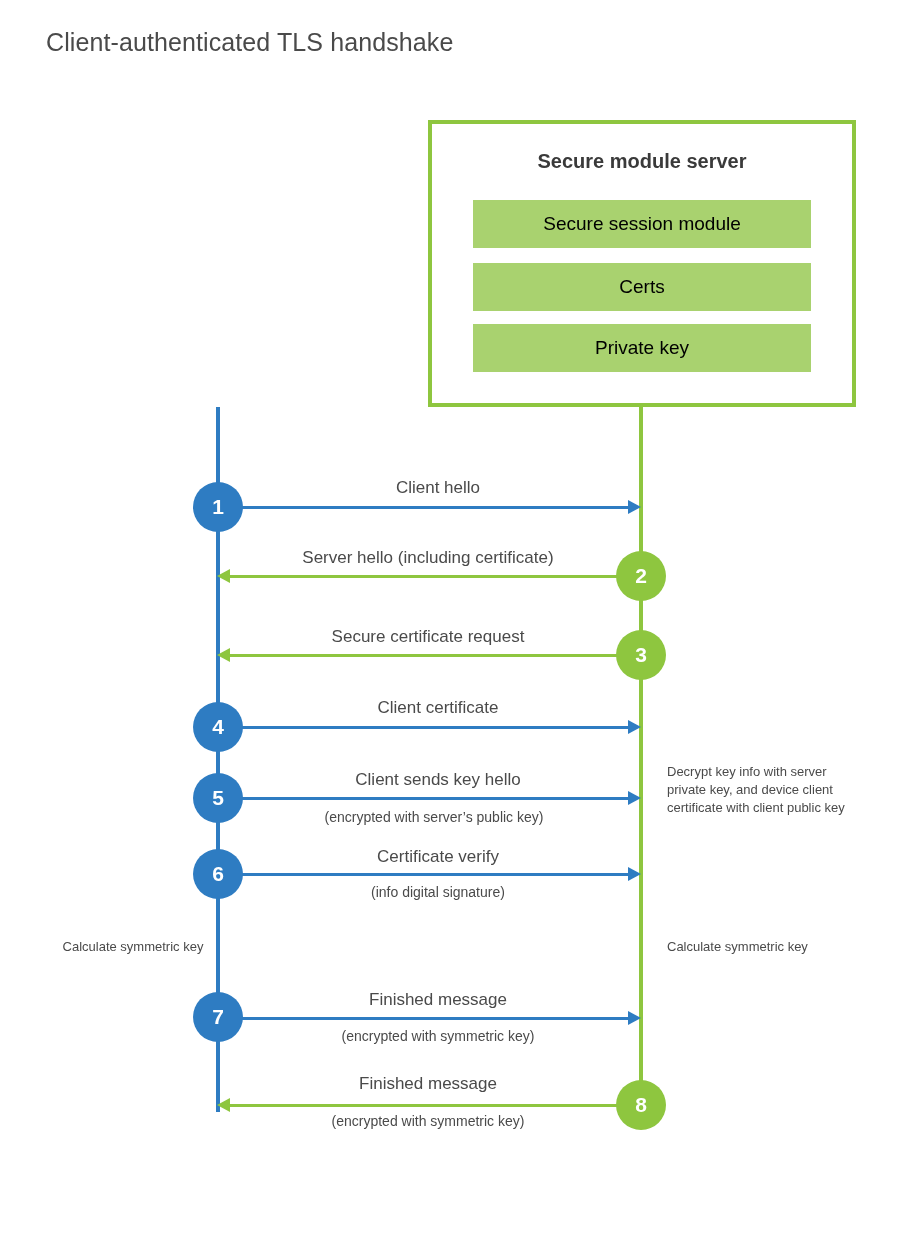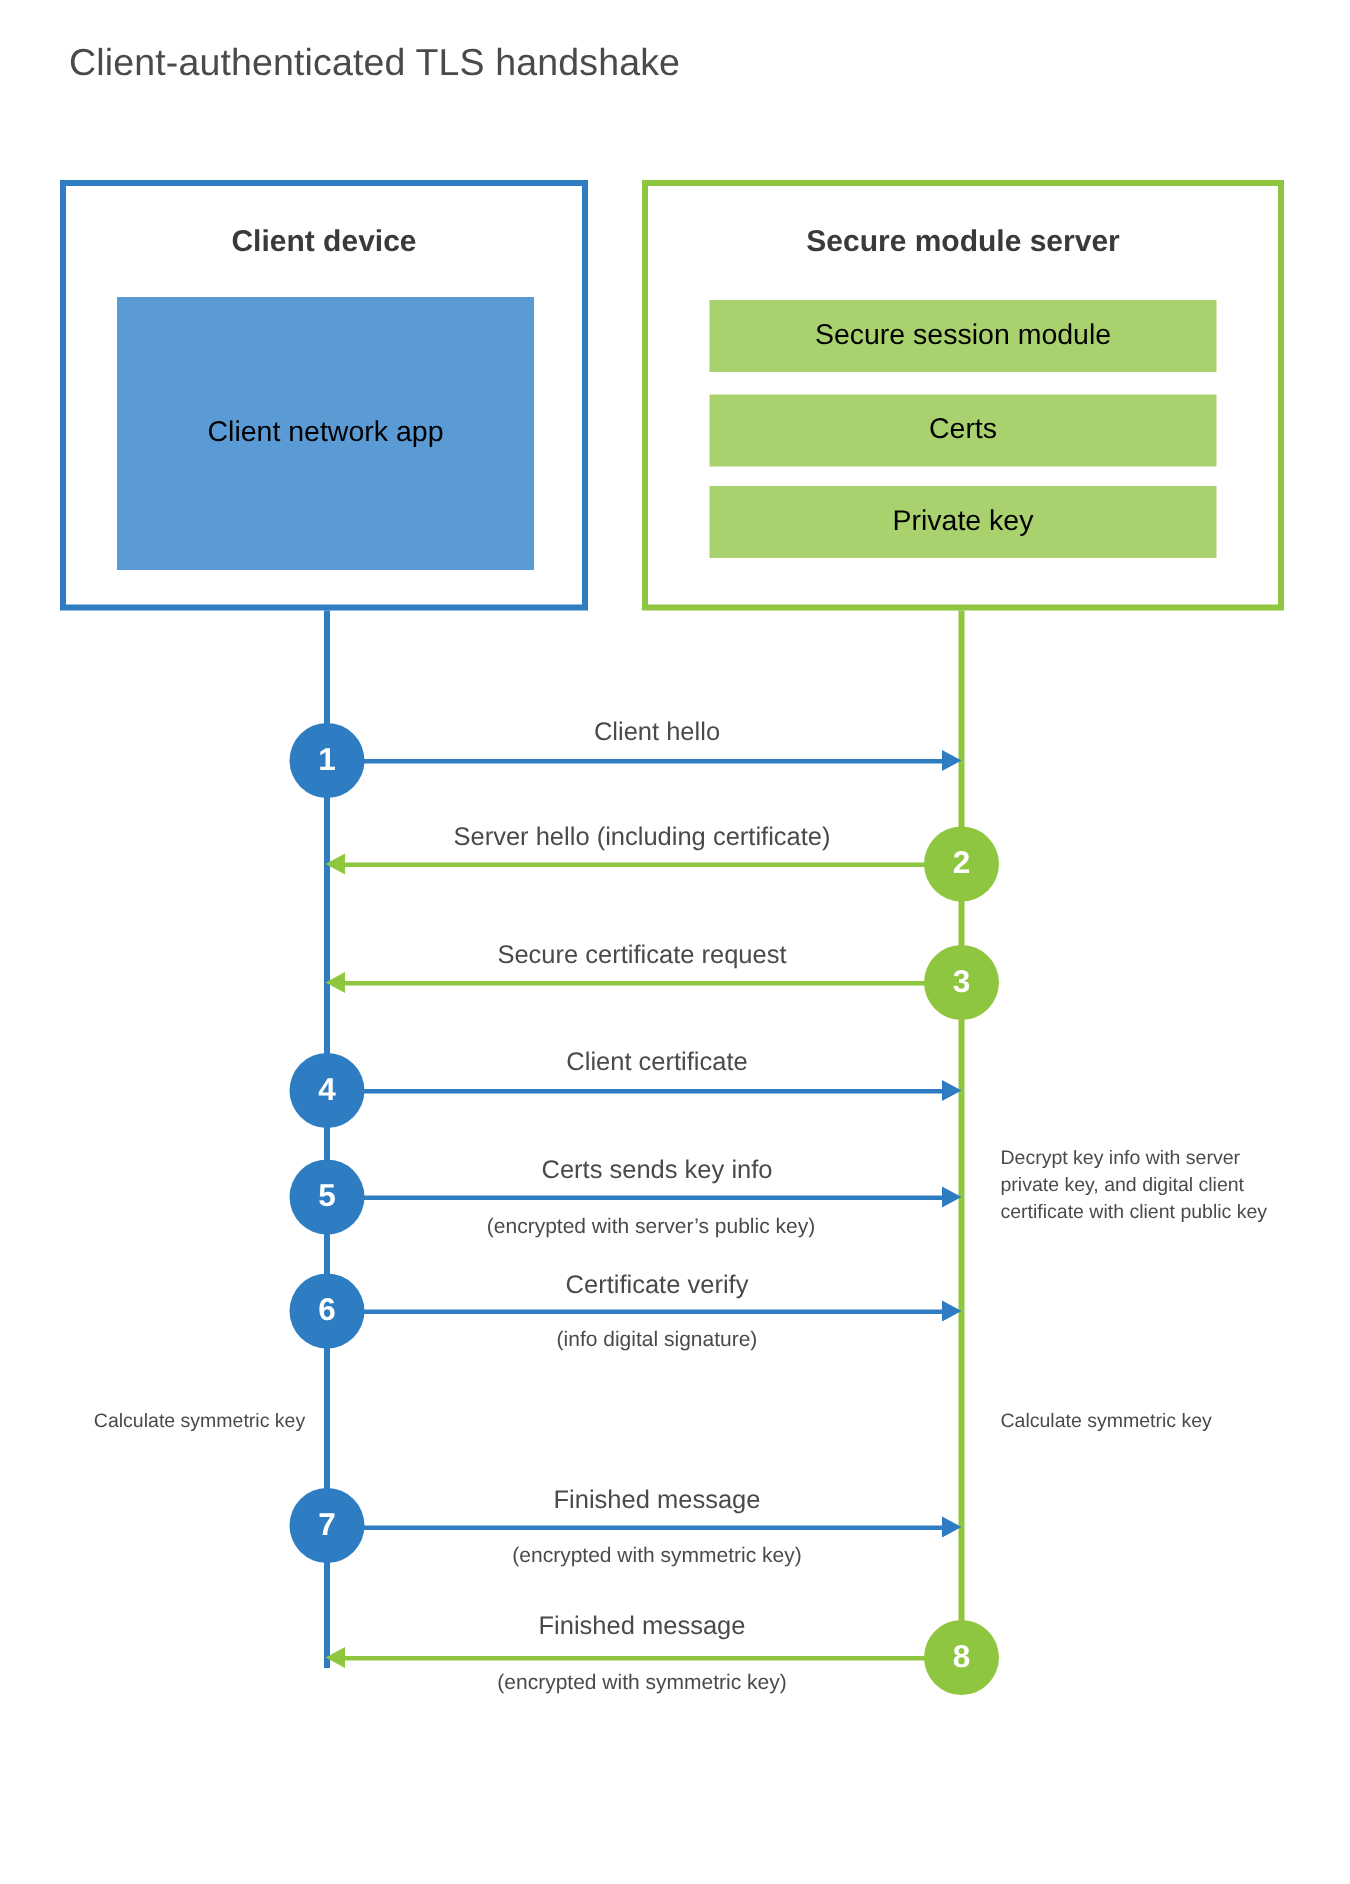--- a/index.html
+++ b/index.html
@@ -87,24 +87,20 @@
   .note.right-note { left: 667px; width: 200px; text-align: left; }
   .note.left-note  { left: 58px;  width: 150px; text-align: center; }
 </style>
 </head>
 <body>
 
 <div id="stage">
 
   <div class="page-title">Client-authenticated TLS handshake</div>
 
-  <div class="entity-box" id="client-box">
-    <div class="entity-title">Client device</div>
-    <div class="inner-block" id="client-app">Client network app</div>
-  </div>
 
   <div class="entity-box" id="server-box">
     <div class="entity-title">Secure module server</div>
     <div class="inner-block server-block" id="server-block-0">Secure session module</div>
     <div class="inner-block server-block" id="server-block-1">Certs</div>
     <div class="inner-block server-block" id="server-block-2">Private key</div>
   </div>
 
   <div class="lifeline" id="client-lifeline"></div>
   <div class="lifeline" id="server-lifeline"></div>
@@ -131,21 +127,21 @@
   </div>
 
   <div class="msg">
     <div class="msg-label" style="left:228px; top:698px; width:420px;">Client certificate</div>
     <div class="arrow-line blue" style="left:218px; top:726px; width:410px;"></div>
     <div class="arrow-head right blue" style="left:628px; top:720px;"></div>
     <div class="step-circle blue" style="left:193px; top:702px;">4</div>
   </div>
 
   <div class="msg">
-    <div class="msg-label" style="left:228px; top:770px; width:420px;">Certs sends key info</div>
+    <div class="msg-label" style="left:228px; top:770px; width:420px;">Client sends key hello</div>
     <div class="arrow-line blue" style="left:218px; top:797px; width:410px;"></div>
     <div class="arrow-head right blue" style="left:628px; top:791px;"></div>
     <div class="msg-sublabel" style="left:224px; top:809px; width:420px;">(encrypted with server’s public key)</div>
     <div class="step-circle blue" style="left:193px; top:773px;">5</div>
   </div>
 
   <div class="msg">
     <div class="msg-label" style="left:228px; top:847px; width:420px;">Certificate verify</div>
     <div class="arrow-line blue" style="left:218px; top:873px; width:410px;"></div>
     <div class="arrow-head right blue" style="left:628px; top:867px;"></div>
@@ -162,17 +158,17 @@
   </div>
 
   <div class="msg">
     <div class="msg-label" style="left:218px; top:1074px; width:420px;">Finished message</div>
     <div class="arrow-line green" style="left:230px; top:1104px; width:411px;"></div>
     <div class="arrow-head left green" style="left:217px; top:1098px;"></div>
     <div class="msg-sublabel" style="left:218px; top:1113px; width:420px;">(encrypted with symmetric key)</div>
     <div class="step-circle green" style="left:616px; top:1080px;">8</div>
   </div>
 
-  <div class="note right-note" style="top:763px;">Decrypt key info with server private key, and digital client certificate with client public key</div>
+  <div class="note right-note" style="top:763px;">Decrypt key info with server private key, and device client certificate with client public key</div>
   <div class="note left-note" style="top:938px;">Calculate symmetric key</div>
   <div class="note right-note" style="top:938px;">Calculate symmetric key</div>
 
 </div>
 
 </body></html>

